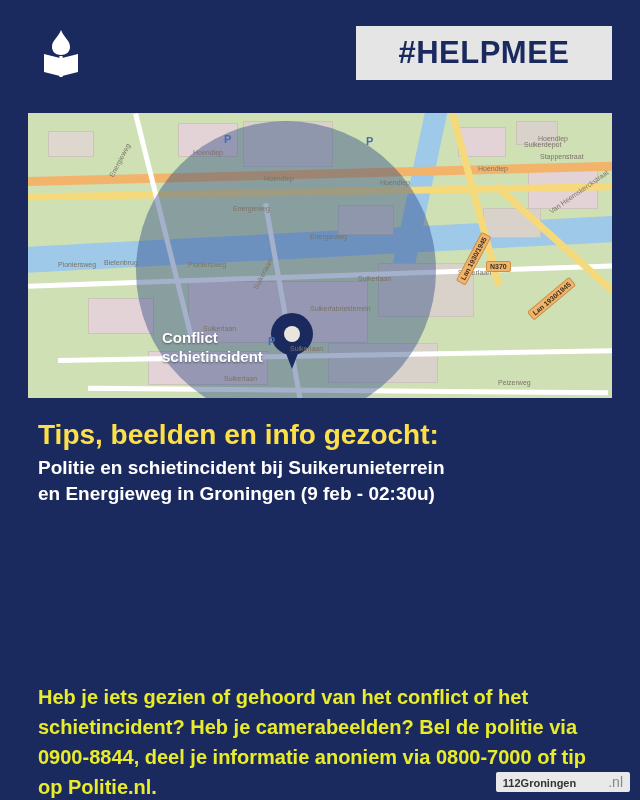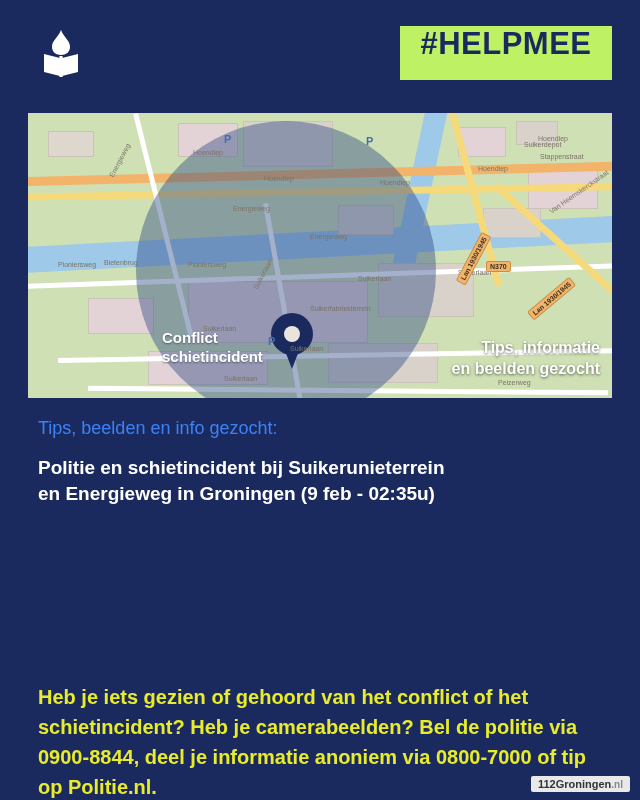--- a/index.html
+++ b/index.html
@@ -24,23 +24,23 @@
     height: 62px;
   }
   .logo {
     position: absolute;
     left: 4px; top: 0;
     width: 58px; height: 58px;
   }
   .helpmee {
     position: absolute;
     right: 0; top: 2px;
-    width: 212px; height: 54px;
-    background: #bef264;
-    display: flex; justify-content: center;
+    width: 256px; height: 54px;
+    background: #e5e5e5;
+    display: flex; align-items: center; justify-content: center;
   }
   .helpmee span {
     font-size: 31px;
     font-weight: bold;
     color: #1b2a5e;
     letter-spacing: 0.5px;
     font-family: "Liberation Sans", sans-serif;
   }
   
   .map-wrap {
@@ -168,23 +168,23 @@
     position: absolute;
     color: #3f6fb5;
     font-size: 11px;
     font-weight: bold;
   }
   
   .title {
     position: absolute;
     left: 38px; top: 418px;
     right: 32px;
-    color: #3b82f6;
-    font-size: 18px;
-    font-weight: normal;
+    color: #fde047;
+    font-size: 28px;
+    font-weight: bold;
     line-height: 1.22;
   }
   .subtitle {
     position: absolute;
     left: 38px; top: 455px;
     right: 30px;
     color: #ffffff;
     font-size: 19px;
     font-weight: bold;
     line-height: 1.37;
@@ -210,21 +210,21 @@
   .watermark {
     position: absolute;
     right: 10px; bottom: 8px;
     background: #e9e9e9;
     color: #333333;
     font-size: 11px;
     padding: 2px 7px;
     border-radius: 2px;
     font-weight: bold;
   }
-  .watermark .nl { font-weight: bold; font-size: 10px; color: #888; }
+  .watermark .nl { font-weight: normal; font-size: 14px; color: #888; margin-left: 32px; }
 </style>
 </head>
 <body>
 
 <div class="poster">
 
   <div class="header">
     <div class="logo">
       <svg width="58" height="58" viewBox="0 0 58 58">
         <path d="M29 6 C26 14 20 16 20 23 C20 28 24 31 29 31 C34 31 38 28 38 23 C38 16 32 14 29 6 Z" fill="#ffffff"></path>
@@ -274,24 +274,20 @@
       <div class="pin-head"></div>
       <div class="pin-tip"></div>
       <div class="pin-hole"></div>
     </div>
 
     <div class="map-label-loc">
       <div>Conflict</div>
       <div>schietincident</div>
     </div>
 
-    <div class="map-label-tips">
-      <div>Tips, informatie</div>
-      <div>en beelden gezocht</div>
-    </div>
 
     <div class="mtxt" style="left:165px;top:36px;">Hoendiep</div>
     <div class="mtxt" style="left:236px;top:62px;">Hoendiep</div>
     <div class="mtxt" style="left:352px;top:66px;">Hoendiep</div>
     <div class="mtxt" style="left:450px;top:52px;">Hoendiep</div>
     <div class="mtxt" style="left:510px;top:22px;">Hoendiep</div>
     <div class="mtxt rot" style="left:80px;top:62px;">Energieweg</div>
     <div class="mtxt" style="left:205px;top:92px;">Energieweg</div>
     <div class="mtxt" style="left:282px;top:120px;">Energieweg</div>
     <div class="mtxt" style="left:30px;top:148px;">Pioniersweg</div>
@@ -315,21 +311,21 @@
 
     <div class="pmark" style="left:196px;top:20px;">P</div>
     <div class="pmark" style="left:338px;top:22px;">P</div>
     <div class="pmark" style="left:240px;top:222px;">P</div>
   </div>
 
   <div class="title">Tips, beelden en info gezocht:</div>
 
   <div class="subtitle">
     <div>Politie en schietincident bij Suikerunieterrein</div>
-    <div>en Energieweg in Groningen (9 feb - 02:35u)</div>
+    <div>en Energieweg in Groningen (9 feb - 02:30u)</div>
   </div>
 
 
   <div class="cta-text">Heb je iets gezien of gehoord van het conflict of het schietincident? Heb je camerabeelden? Bel de politie via 0900-8844, deel je informatie anoniem via 0800-7000 of tip op Politie.nl.</div>
 
   <div class="watermark">
     <span>112Groningen</span><span class="nl">.nl</span>
   </div>
 
 </div>

